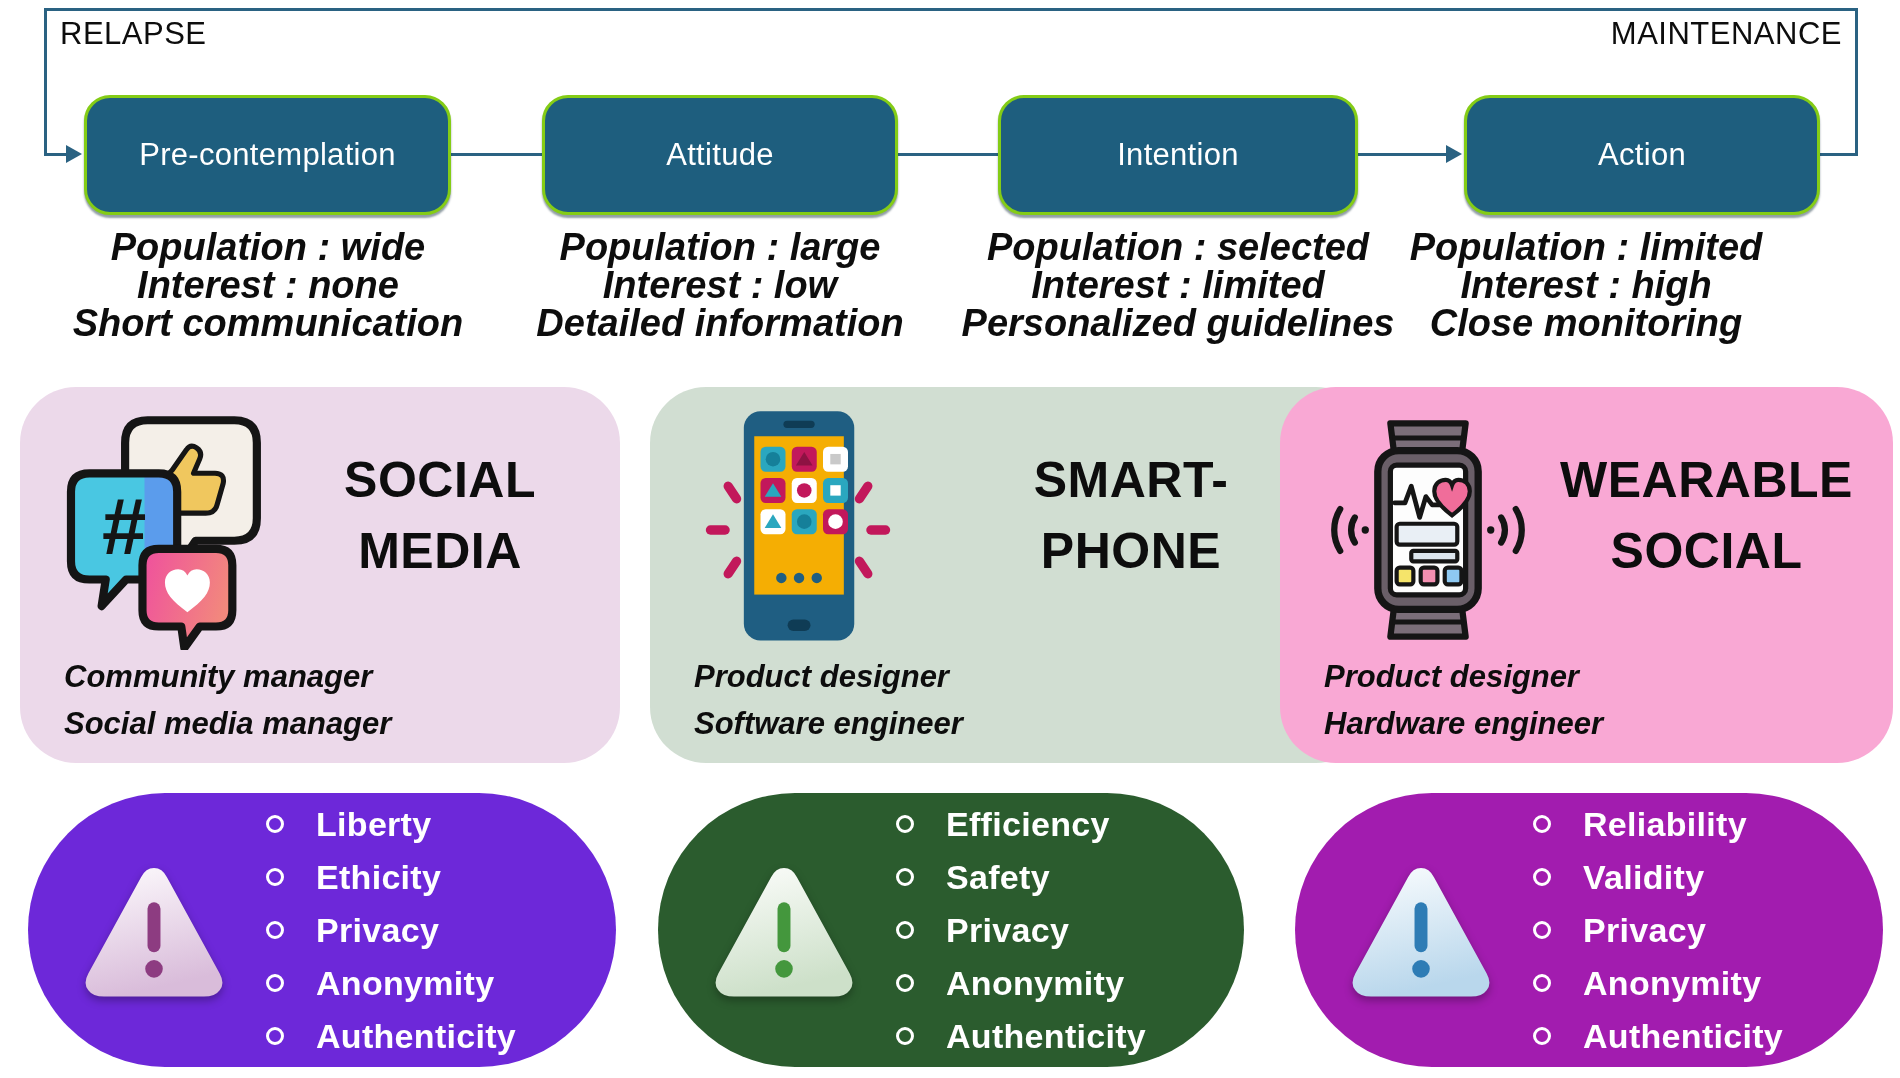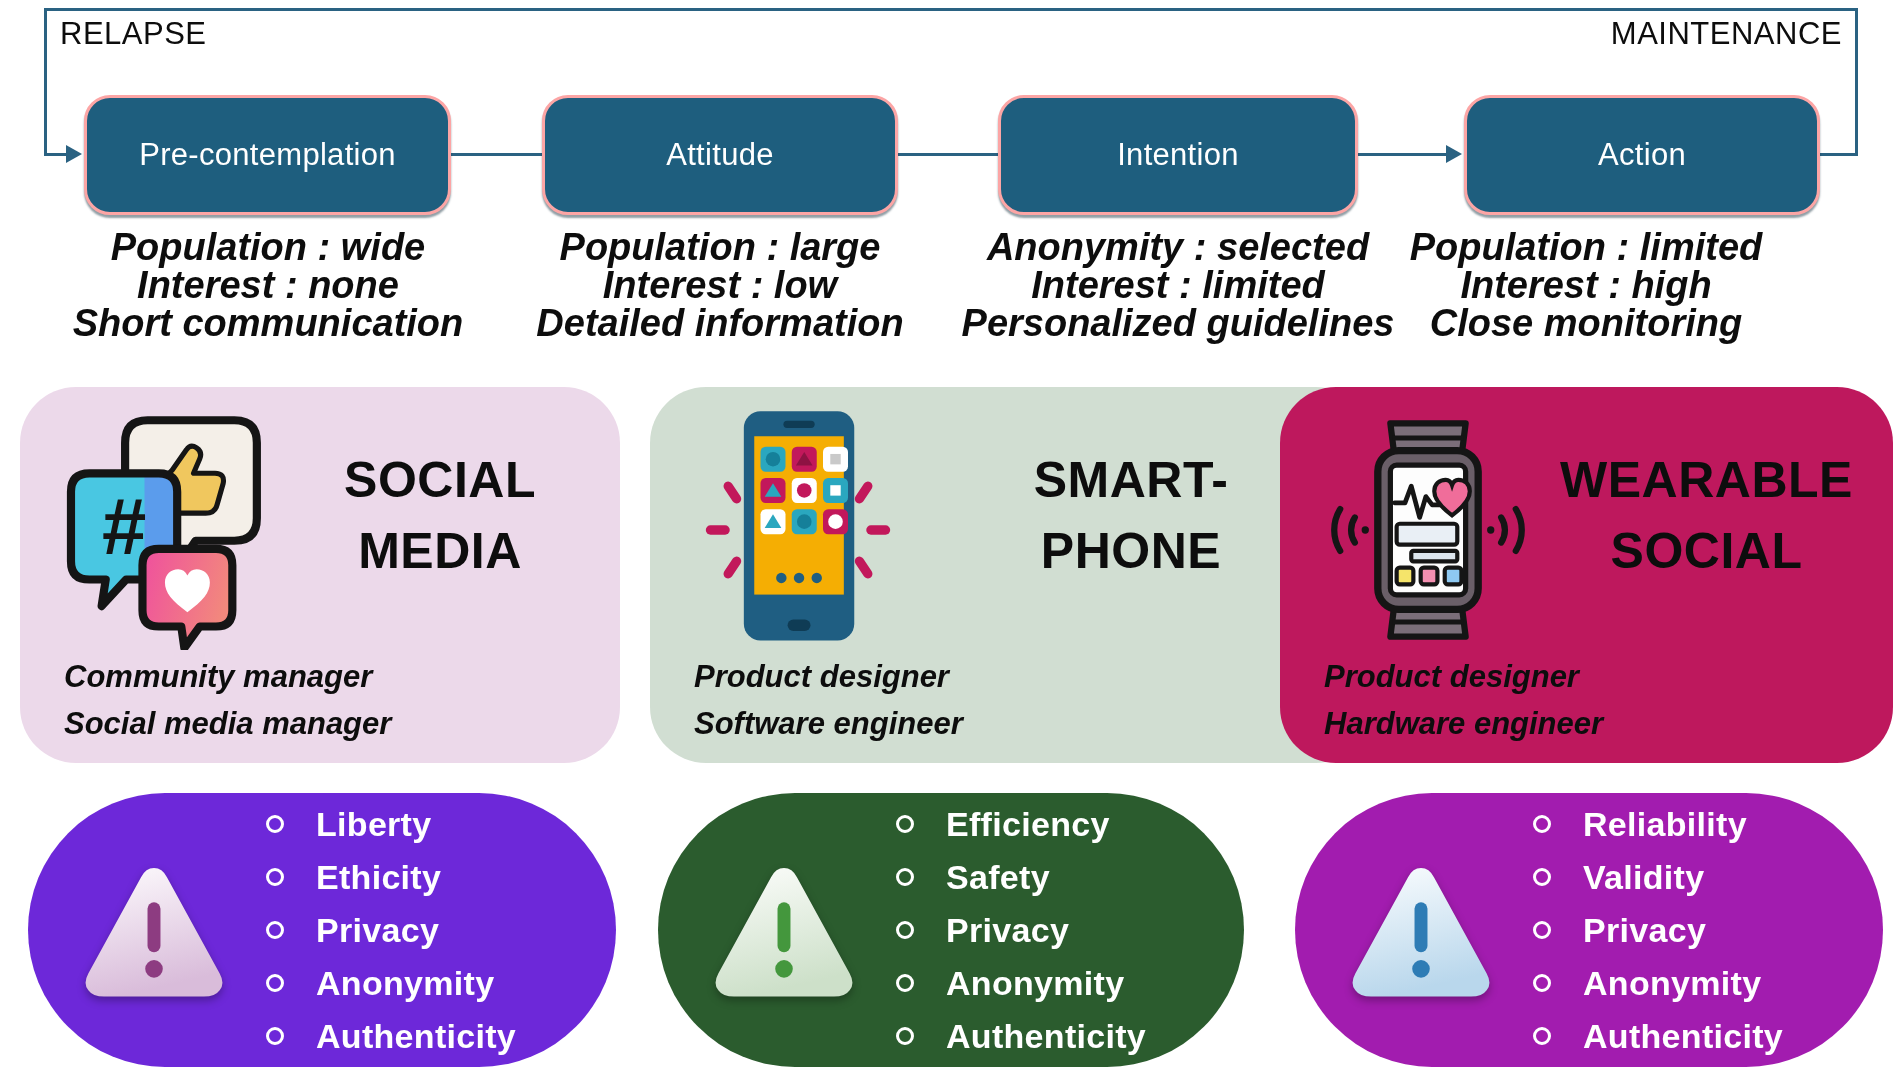--- a/index.html
+++ b/index.html
@@ -14,21 +14,21 @@
     position:absolute;width:0;height:0;
     border-top:9px solid transparent;border-bottom:9px solid transparent;
     border-left:16px solid #2a6282;
   }
   .loop-label{position:absolute;top:16px;font-size:31px;letter-spacing:.5px;color:#0d0d0d;}
   .loop-label.relapse{left:60px;}
   .loop-label.maintenance{right:58px;}
   
   .stage-box{
     position:absolute;top:95px;height:120px;border-radius:26px;
-    background:#1e5e7e;border:3px solid #fca5a5;
+    background:#1e5e7e;border:3px solid #84cc16;
     display:flex;align-items:center;justify-content:center;
     color:#fff;font-size:31px;letter-spacing:.3px;
     box-shadow:0 3px 2px rgba(10,40,55,.45);
   }
   .stage-desc{
     position:absolute;top:228px;width:460px;text-align:center;
     font-style:italic;font-weight:600;font-size:38px;line-height:38px;color:#0d0d0d;
   }
   
   .card{
@@ -96,21 +96,21 @@
     <div>Population : wide</div>
     <div>Interest : none</div>
     <div>Short communication</div>
   </div>
   <div class="stage-desc" style="left:490px;">
     <div>Population : large</div>
     <div>Interest : low</div>
     <div>Detailed information</div>
   </div>
   <div class="stage-desc" style="left:948px;">
-    <div>Anonymity : selected</div>
+    <div>Population : selected</div>
     <div>Interest : limited</div>
     <div>Personalized guidelines</div>
   </div>
   <div class="stage-desc" style="left:1356px;text-align:center;">
     <div>Population : limited</div>
     <div>Interest : high</div>
     <div>Close monitoring</div>
   </div>
 
   <div class="card" style="left: 20px; width: 600px; background-color: rgb(236, 217, 234);">
@@ -190,21 +190,21 @@
     <div class="card-title">
       <div>SMART-</div>
       <div>PHONE</div>
     </div>
     <div class="card-roles">
       <div>Product designer</div>
       <div>Software engineer</div>
     </div>
   </div>
 
-  <div class="card" style="left: 1280px; width: 613px; background-color: #be185d; padding-left: 37px;">
+  <div class="card" style="left: 1280px; width: 613px; background-color: #f9a8d4; padding-left: 37px;">
     <div class="icon-wrap">
       <svg width="230" height="230" viewBox="0 0 220 212">
 
         <g stroke="#151515" stroke-width="6" fill="none" stroke-linecap="round">
           <path d="M 26 86 A 38 38 0 0 0 26 126"></path>
           <path d="M 40 94 A 22 22 0 0 0 40 118"></path>
           <path d="M 194 86 A 38 38 0 0 1 194 126"></path>
           <path d="M 180 94 A 22 22 0 0 1 180 118"></path>
         </g>
         <circle cx="50" cy="106" r="3.5" fill="#151515"></circle>

